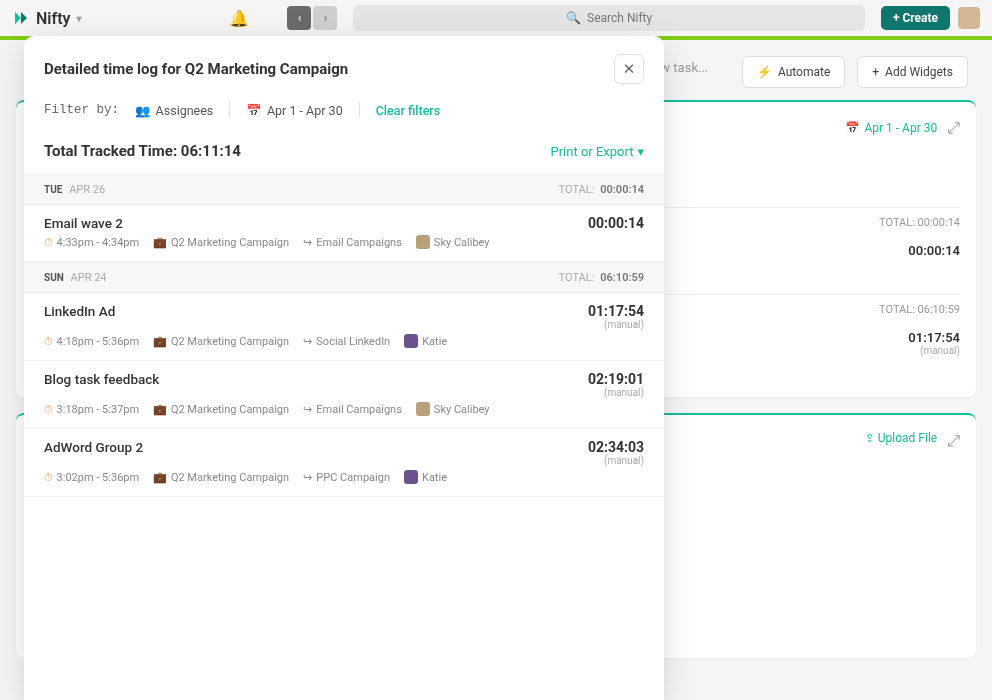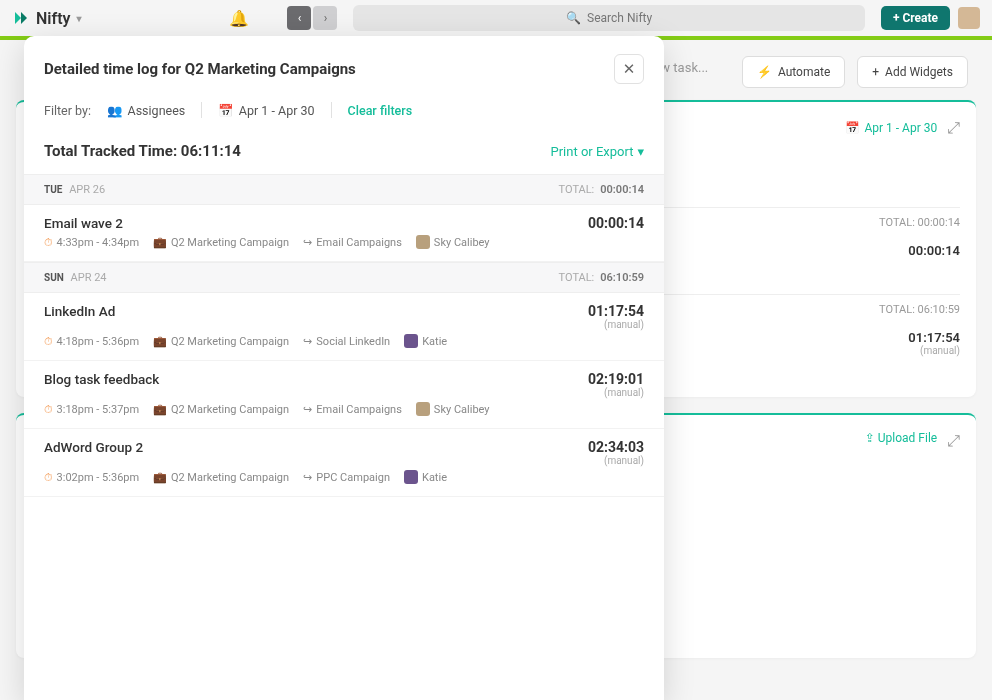--- a/index.html
+++ b/index.html
@@ -43,21 +43,21 @@
 .bg-file-info .ftitle { font-weight: 600; font-size: 13px; color: #333; }
 .bg-file-info .fmeta { font-size: 11px; color: #999; margin-top: 2px; max-width: 230px;}
 .bg-section-pad { padding-left: 620px; }
 
 
 .modal { position: absolute; top: 36px; left: 24px; width: 640px; bottom: 0; background: #fff; border-radius: 10px 10px 0 0; box-shadow: 0 8px 32px rgba(0,0,0,0.15); display: flex; flex-direction: column; z-index: 10;}
 .modal-header { display: flex; justify-content: space-between; align-items: center; padding: 18px 20px; }
 .modal-title { font-weight: 700; font-size: 15px; color: #333; }
 .modal-close { width: 30px; height: 30px; border: 1px solid #e1e1e1; border-radius: 6px; display: flex; align-items: center; justify-content: center; color: #666; font-size: 15px; }
 .modal-filters { display: flex; align-items: center; gap: 16px; padding: 0 20px 14px; font-size: 12.5px; color: #555; }
-.filter-label { color: #666; }
+.filter-label { color: #666; font-family: Liberation Mono, monospace; }
 .filter-item { display: flex; align-items: center; gap: 5px; }
 .filter-sep { width: 1px; height: 16px; background: #e1e1e1; }
 .clear-filters { color: #15bd9a; font-weight: 500; }
 
 .total-row { display: flex; justify-content: space-between; align-items: center; padding: 10px 20px 14px; }
 .total-label { font-weight: 700; font-size: 15px; }
 .export-link { color: #15bd9a; font-size: 13px; display: flex; align-items: center; gap: 4px; }
 
 .day-header { background: #f7f7f8; padding: 8px 20px; display: flex; justify-content: space-between; font-size: 11px; color: #aaa; border-top: 1px solid #eee; border-bottom: 1px solid #eee;}
 .day-header .dw { color: #555; font-weight: 700; margin-right: 4px; font-size: 10px;}
@@ -194,21 +194,21 @@
       <div class="bg-file-thumb"></div>
       <div class="bg-file-info">
           <div class="ftitle">HowMilestones.png</div>
         </div>
     </div>
   </div>
 </div>
 
 <div class="modal">
   <div class="modal-header">
-    <div class="modal-title">Detailed time log for Q2 Marketing Campaigns</div>
+    <div class="modal-title">Detailed time log for Q2 Marketing Campaign</div>
     <div class="modal-close">
         <span>✕</span>
       </div>
   </div>
   <div class="modal-filters">
     <span class="filter-label">Filter by:</span>
     <span class="filter-item">
         <span>👥</span>
         <span>Assignees</span>
       </span>

